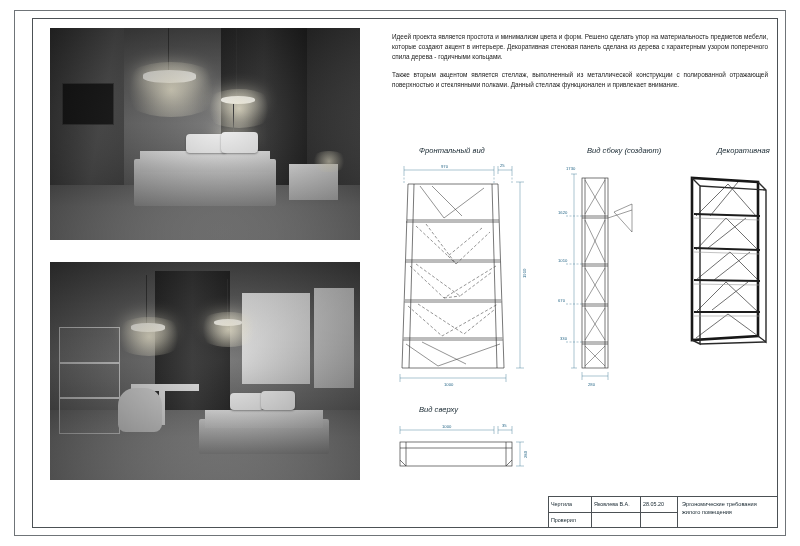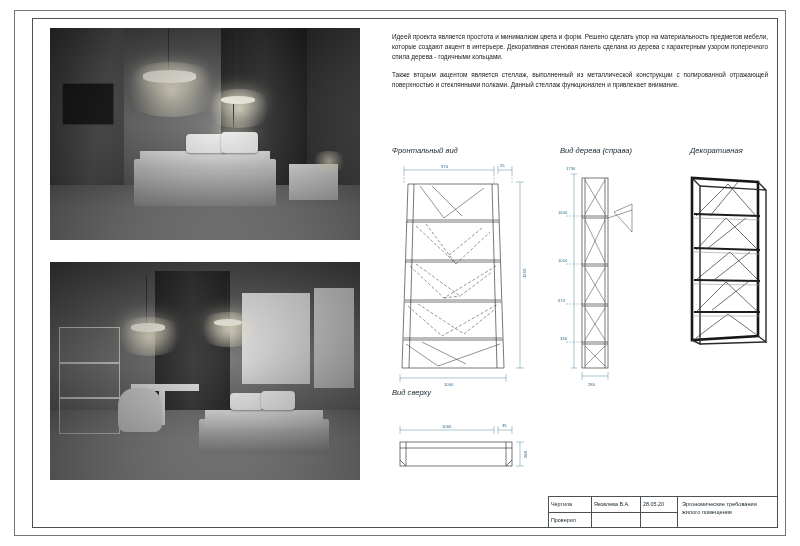--- a/index.html
+++ b/index.html
@@ -155,20 +155,21 @@
     margin: 0 0 7px 0;
   }
 
   
   .dwg-title {
     position: absolute;
     font-size: 7.6px;
     color: #15252e;
     font-style: italic;
     white-space: nowrap;
+    margin-left: 27px;
   }
   .dwg-svg {
     position: absolute;
   }
 
   
   .titleblock {
     position: absolute;
     left: 548px;
     top: 496px;
@@ -347,21 +348,21 @@
       <path d="M36 182 L80 204"></path>
     </g>
     <g fill="#2b6a8a" font-size="4.2" font-family="Liberation Sans, sans-serif">
       <text x="55" y="8">970</text>
       <text x="114" y="7">25</text>
       <text x="58" y="226">1000</text>
       <text x="140" y="118" transform="rotate(-90 140 118)">1910</text>
     </g>
   </svg>
 
-  <div class="dwg-title" style="left:560px; top:146px;">Вид дерева (справа)</div>
+  <div class="dwg-title" style="left:560px; top:146px;">Вид сбоку (создают)</div>
   <svg class="dwg-svg" style="left:552px; top:160px;" width="116" height="230" viewBox="0 0 116 230">
     <g stroke="#2b6a8a" stroke-width="0.4" fill="none">
       <line x1="22" y1="14" x2="22" y2="208"></line>
       <line x1="19" y1="14" x2="25" y2="14"></line>
       <line x1="19" y1="208" x2="25" y2="208"></line>
       <line x1="30" y1="216" x2="56" y2="216"></line>
       <line x1="30" y1="212" x2="30" y2="220"></line>
       <line x1="56" y1="212" x2="56" y2="220"></line>
       <line x1="14" y1="56" x2="30" y2="56" stroke-dasharray="2 1.5"></line>
       <line x1="14" y1="104" x2="30" y2="104" stroke-dasharray="2 1.5"></line>
@@ -436,21 +437,21 @@
       <line x1="52" y1="154" x2="82" y2="176"></line>
     </g>
     <g fill="none" stroke="#9a9a9a" stroke-width="0.6">
       <line x1="18" y1="58" x2="84" y2="60"></line>
       <line x1="18" y1="92" x2="84" y2="94"></line>
       <line x1="18" y1="124" x2="84" y2="125"></line>
       <line x1="18" y1="156" x2="84" y2="156"></line>
     </g>
   </svg>
 
-  <div class="dwg-title" style="left:392px; top:388px;">Вид сверху</div>
+  <div class="dwg-title" style="left:392px; top:405px;">Вид сверху</div>
   <svg class="dwg-svg" style="left:386px; top:420px;" width="150" height="60" viewBox="0 0 150 60">
     <g stroke="#2b6a8a" stroke-width="0.4" fill="none">
       <line x1="14" y1="10" x2="108" y2="10"></line>
       <line x1="14" y1="6" x2="14" y2="14"></line>
       <line x1="108" y1="6" x2="108" y2="14"></line>
       <line x1="112" y1="10" x2="126" y2="10"></line>
       <line x1="112" y1="6" x2="112" y2="14"></line>
       <line x1="126" y1="6" x2="126" y2="14"></line>
       <line x1="134" y1="22" x2="134" y2="46"></line>
       <line x1="130" y1="22" x2="138" y2="22"></line>

